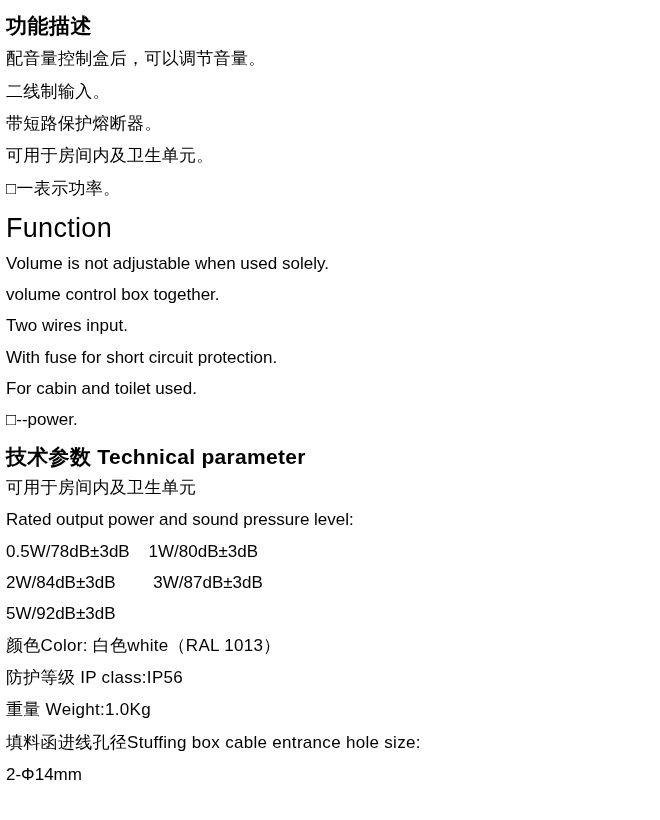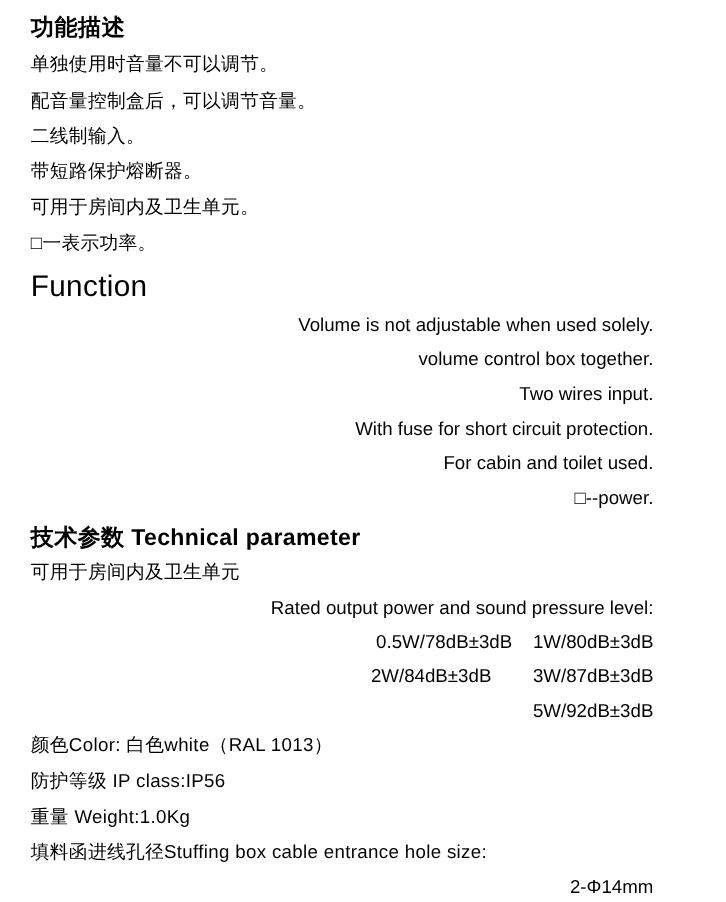--- a/index.html
+++ b/index.html
@@ -11,21 +11,21 @@
     width: 660px;
     height: 820px;
     font-family: "Liberation Sans", sans-serif;
     color: #000000;
     overflow: hidden;
   }
   .page {
     box-sizing: border-box;
     width: 612px;
     height: 820px;
-    padding: 12px 18px 0 28px;
+    padding: 12px 18px 0 6px;
   }
   .heading {
     font-size: 21px;
     font-weight: bold;
     line-height: 1.35;
     margin: 0 0 6px 0;
     letter-spacing: 0.5px;
   }
   .heading-latin {
     font-size: 27px;
@@ -39,42 +39,40 @@
     font-weight: bold;
     line-height: 1.35;
     margin: 2px 0 4px 0;
     letter-spacing: 0.3px;
   }
   .line {
     font-size: 17px;
     line-height: 1.55;
     margin: 0 0 5px 0;
     white-space: pre-wrap;
-    text-align: right;
   }
   .line-cn {
     font-size: 17px;
     line-height: 1.55;
     margin: 0 0 6px 0;
     letter-spacing: 0.3px;
   }
   .block {
     margin: 0;
     padding: 0;
   }
   .spacer-sm { height: 2px; }
 </style>
 </head>
 <body>
 
 <div class="page">
 
   <div class="block">
     <div class="heading">功能描述</div>
-    <div class="line-cn">单独使用时音量不可以调节。</div>
     <div class="line-cn">配音量控制盒后，可以调节音量。</div>
     <div class="line-cn">二线制输入。</div>
     <div class="line-cn">带短路保护熔断器。</div>
     <div class="line-cn">可用于房间内及卫生单元。</div>
     <div class="line-cn">□一表示功率。</div>
   </div>
 
   <div class="spacer-sm"></div>
 
   <div class="block">

